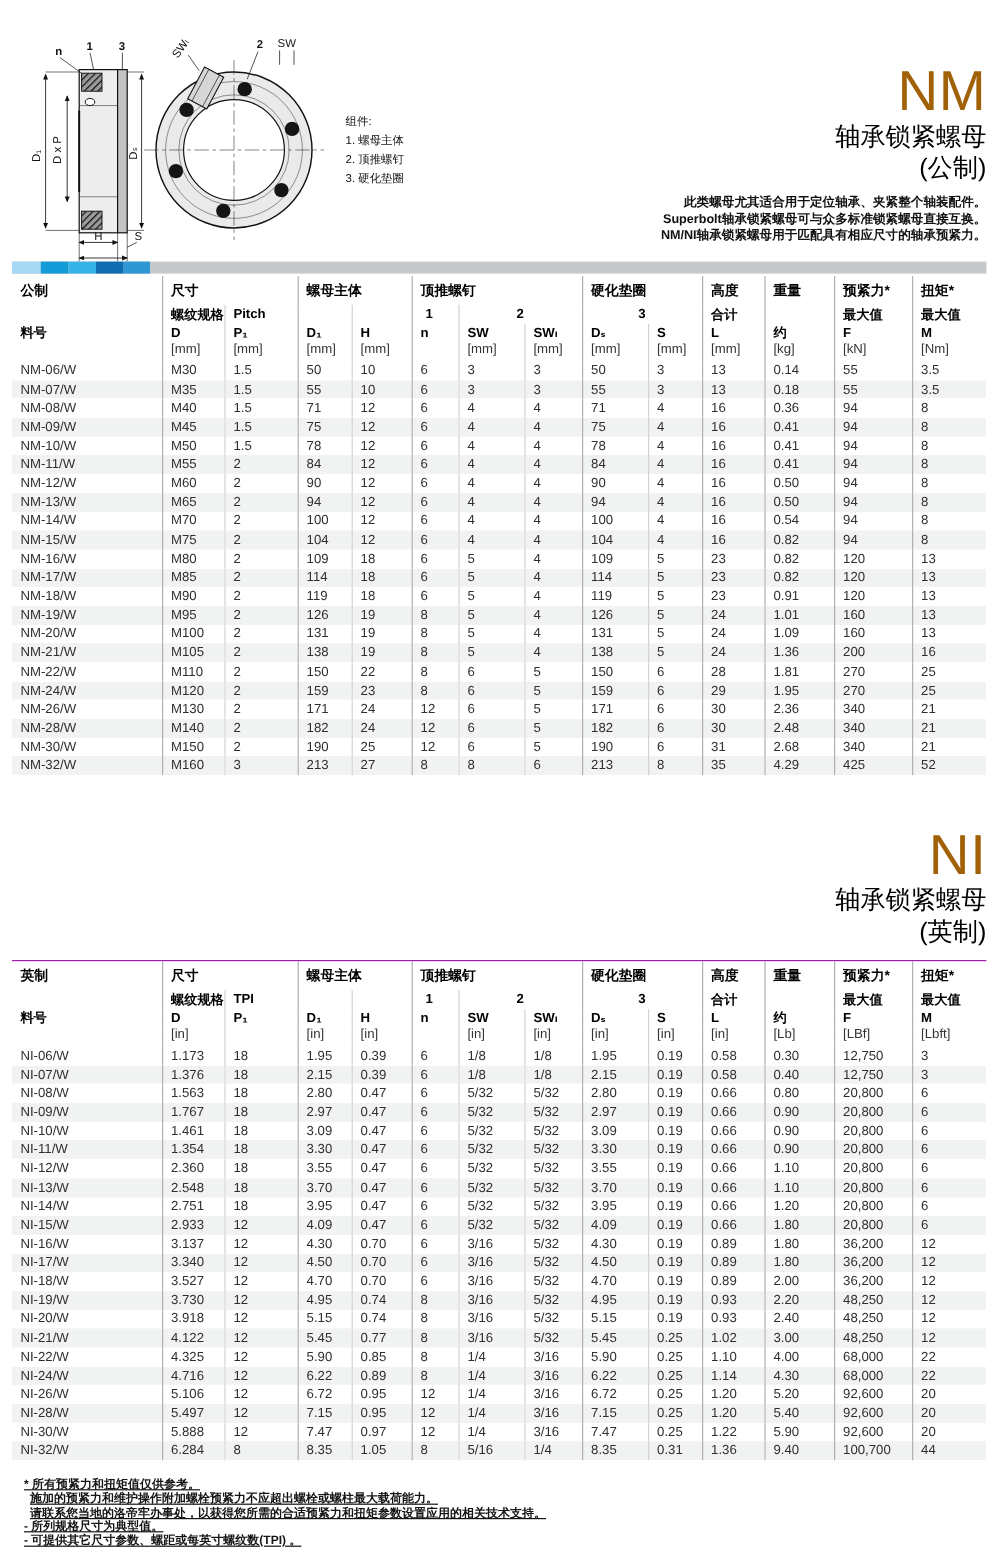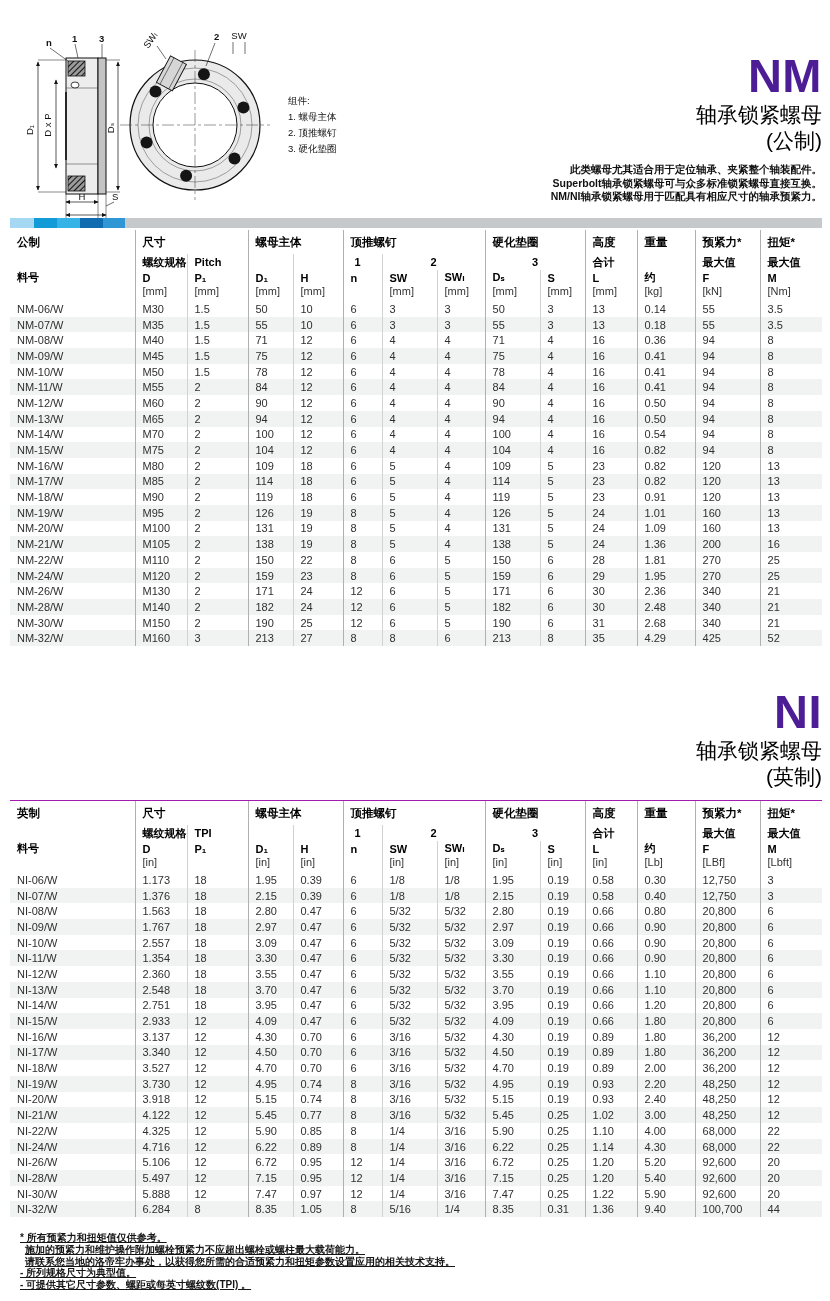--- a/index.html
+++ b/index.html
@@ -7,21 +7,21 @@
     width:830px;height:1301px;position:relative;background:#fff;
     font-family:"Liberation Sans","DejaVu Sans",sans-serif;color:#222;
     overflow:hidden;
   }
   
   .diagram{position:absolute;left:10px;top:28px;width:470px;height:200px;}
   
   .title-block{position:absolute;right:8px;text-align:right;}
   .tb-nm{top:50px;width:430px;}
   .tb-ni{top:686px;width:430px;}
-  .big-title{font-size:47px;line-height:52px;font-weight:700;color:#4c1d95;letter-spacing:.5px;}
+  .big-title{font-size:47px;line-height:52px;font-weight:400;color:#a16207;letter-spacing:.5px;}
   .sub-title{font-size:21px;line-height:26px;color:#000;}
   .sys-title{font-size:21px;line-height:26px;color:#000;}
   .descr{margin-top:9px;font-size:10.5px;line-height:13.5px;font-weight:bold;color:#111;}
   
   .accent-bar{position:absolute;left:10px;top:218px;width:812px;height:10px;background:#c6c9cb;font-size:0;display:flex;}
   .bar-seg{display:inline-block;height:10px;}
   
   .tbl-wrap{position:absolute;left:10px;width:812px;}
   .tw-nm{top:230px;}
   .tw-ni{top:800px;border-top:1px solid #a21caf;}
@@ -742,21 +742,21 @@
           <td class="bs">5/32</td>
           <td class="bg">2.97</td>
           <td class="bs">0.19</td>
           <td class="bg">0.66</td>
           <td class="bg">0.90</td>
           <td class="bg">20,800</td>
           <td class="bg">6</td>
         </tr>
         <tr>
           <td>NI-10/W</td>
-          <td class="bg">2.557</td>
+          <td class="bg">1.461</td>
           <td class="bs">18</td>
           <td class="bg">3.09</td>
           <td class="bs">0.47</td>
           <td class="bg">6</td>
           <td class="bs">5/32</td>
           <td class="bs">5/32</td>
           <td class="bg">3.09</td>
           <td class="bs">0.19</td>
           <td class="bg">0.66</td>
           <td class="bg">0.90</td>

